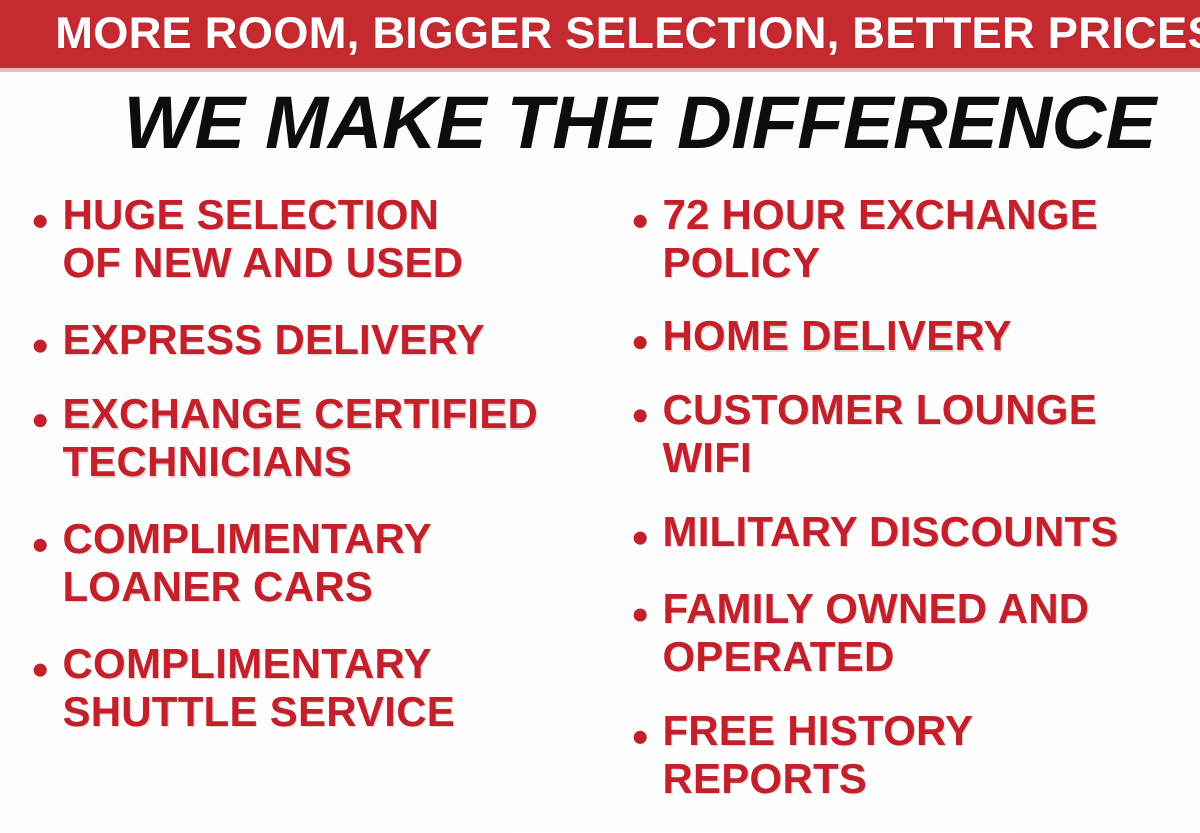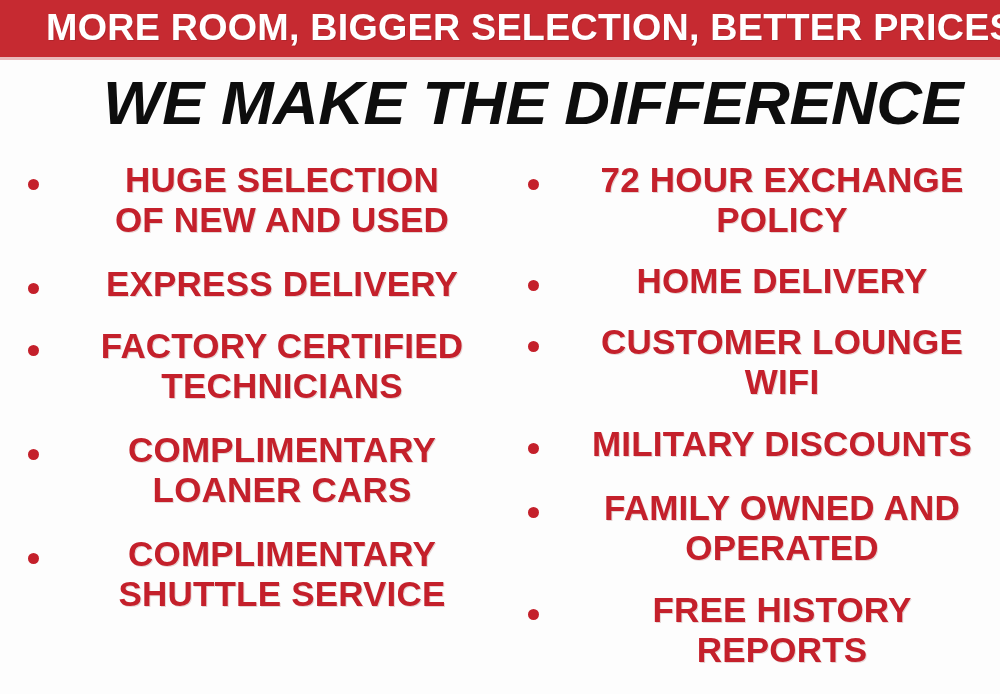--- a/index.html
+++ b/index.html
@@ -81,21 +81,20 @@
     top: 160px;
   }
   .col-left  { left: 16px;  width: 496px; }
   .col-right { left: 516px; width: 496px; }
 
   .bullet-item {
     position: relative;
     display: block;
     margin: 0 0 8px 0;
     padding: 0 0 0 36px;
-    text-align: center;
   }
   .bullet-dot {
     position: absolute;
     left: 12px;
     top: 19px;
     width: 11px;
     height: 11px;
     border-radius: 50%;
     background: #c4202b;
   }
@@ -142,21 +141,21 @@
 OF NEW AND USED</span>
     </div>
 
     <div class="bullet-item">
       <span class="bullet-dot"></span>
       <span class="bullet-text">EXPRESS DELIVERY</span>
     </div>
 
     <div class="bullet-item">
       <span class="bullet-dot"></span>
-      <span class="bullet-text">FACTORY CERTIFIED
+      <span class="bullet-text">EXCHANGE CERTIFIED
 TECHNICIANS</span>
     </div>
 
     <div class="bullet-item">
       <span class="bullet-dot"></span>
       <span class="bullet-text">COMPLIMENTARY
 LOANER CARS</span>
     </div>
 
     <div class="bullet-item">

